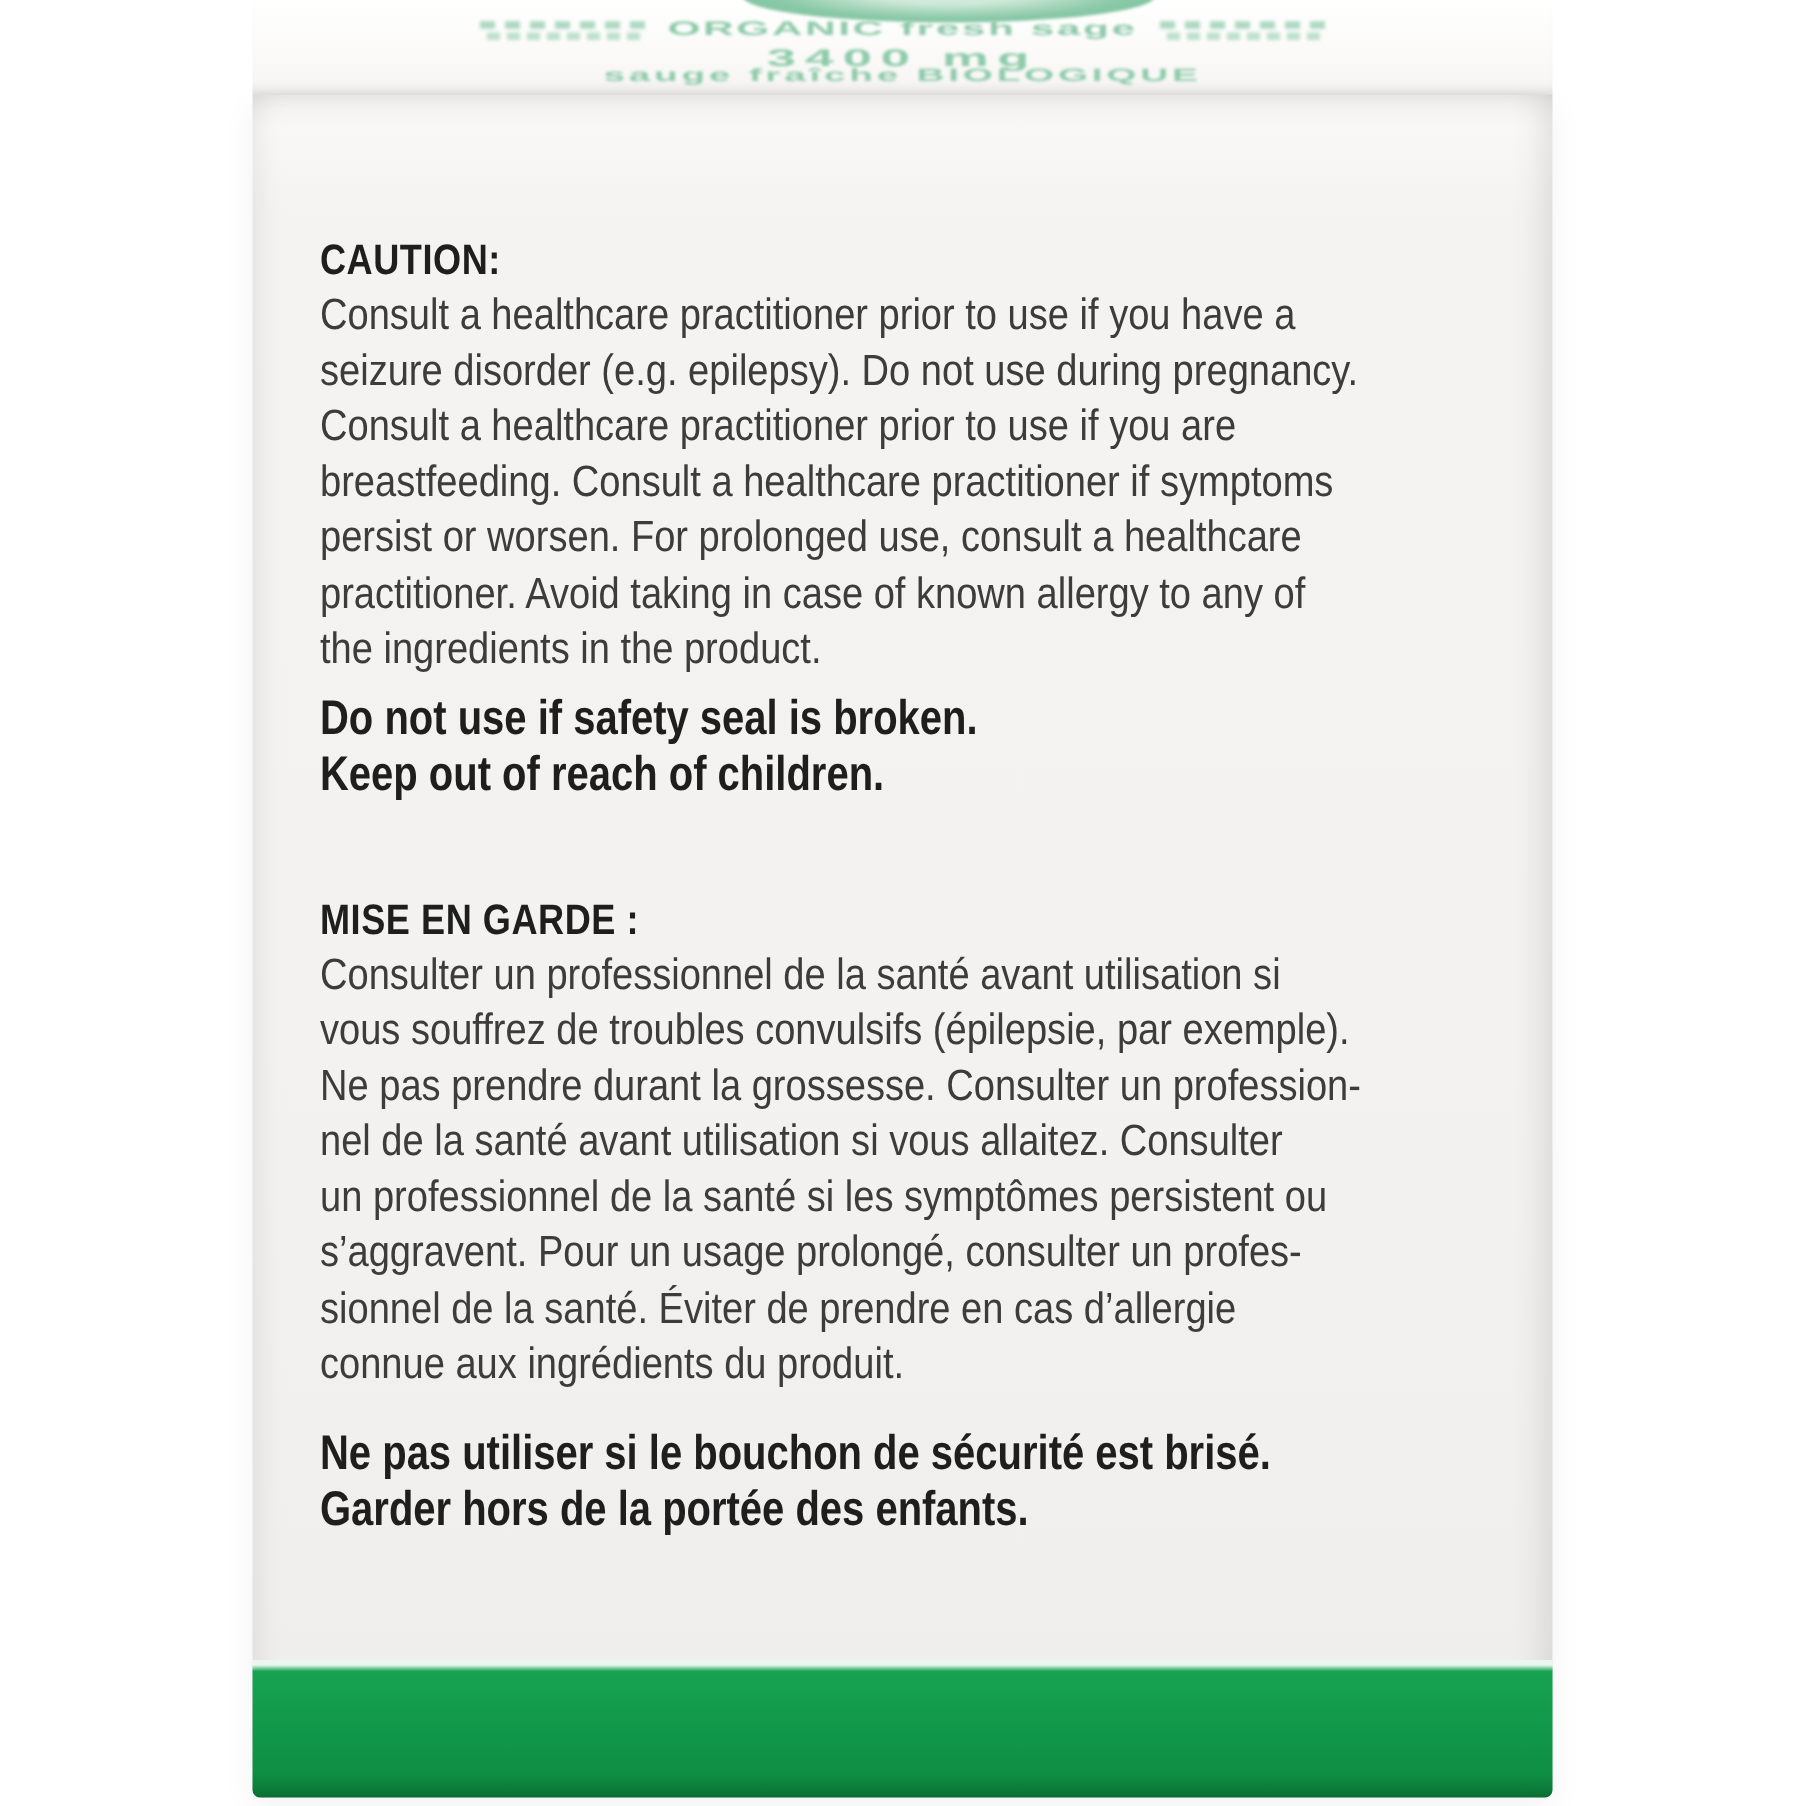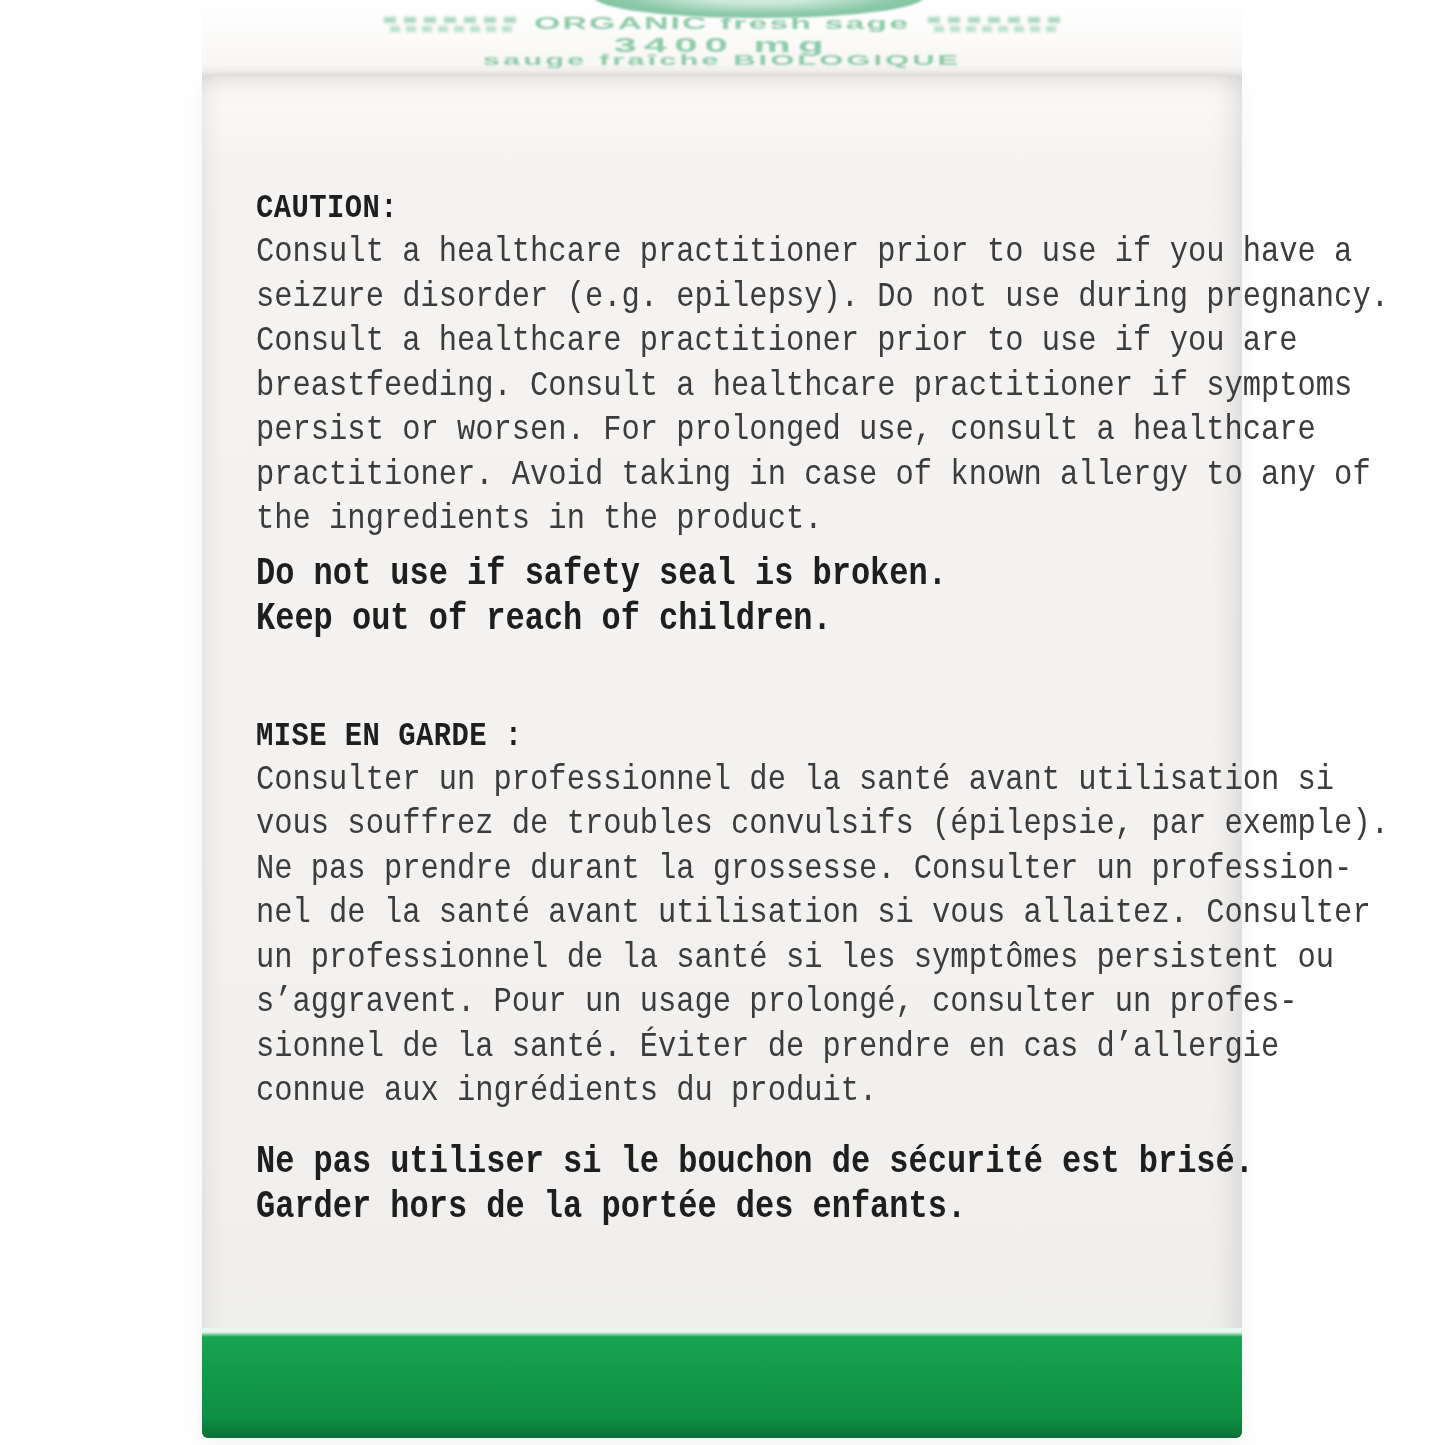--- a/index.html
+++ b/index.html
@@ -57,21 +57,20 @@
   
   .front-face{
     position:absolute;left:202px;top:76px;width:1040px;height:1362px;
     background:linear-gradient(180deg,#fbfaf9 0%,#f4f3f1 7%,#f3f2f0 55%,#f0efed 88%,#ededeb 100%);
     border-radius:0 0 6px 6px;
     box-shadow:
       inset 18px 0 26px -18px rgba(0,0,0,0.10),
       inset -22px 0 30px -18px rgba(0,0,0,0.13),
       inset 0 26px 26px -22px rgba(0,0,0,0.10),
       0 8px 26px rgba(0,0,0,0.05);
-    font-family: Liberation Mono, monospace;
   }
 
   
   .label-text{
     position:absolute;left:54px;top:110px;width:960px;
     color:var(--body_text,#3c3c3c);
   }
   .line{
     font-size:35px;line-height:44.5px;
     white-space:nowrap;

